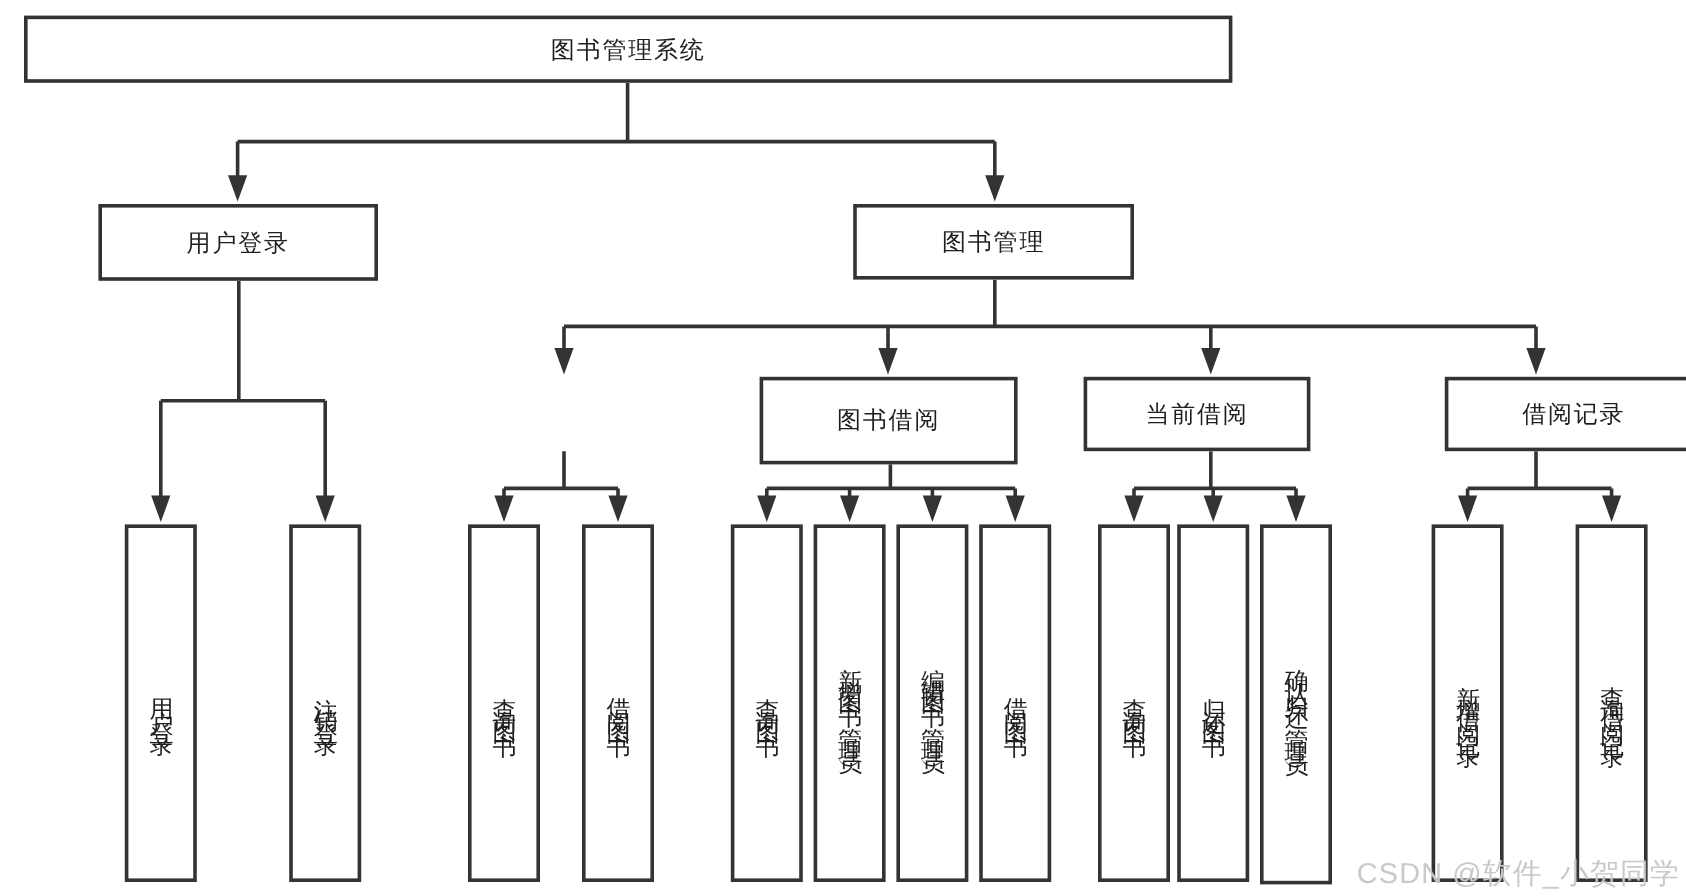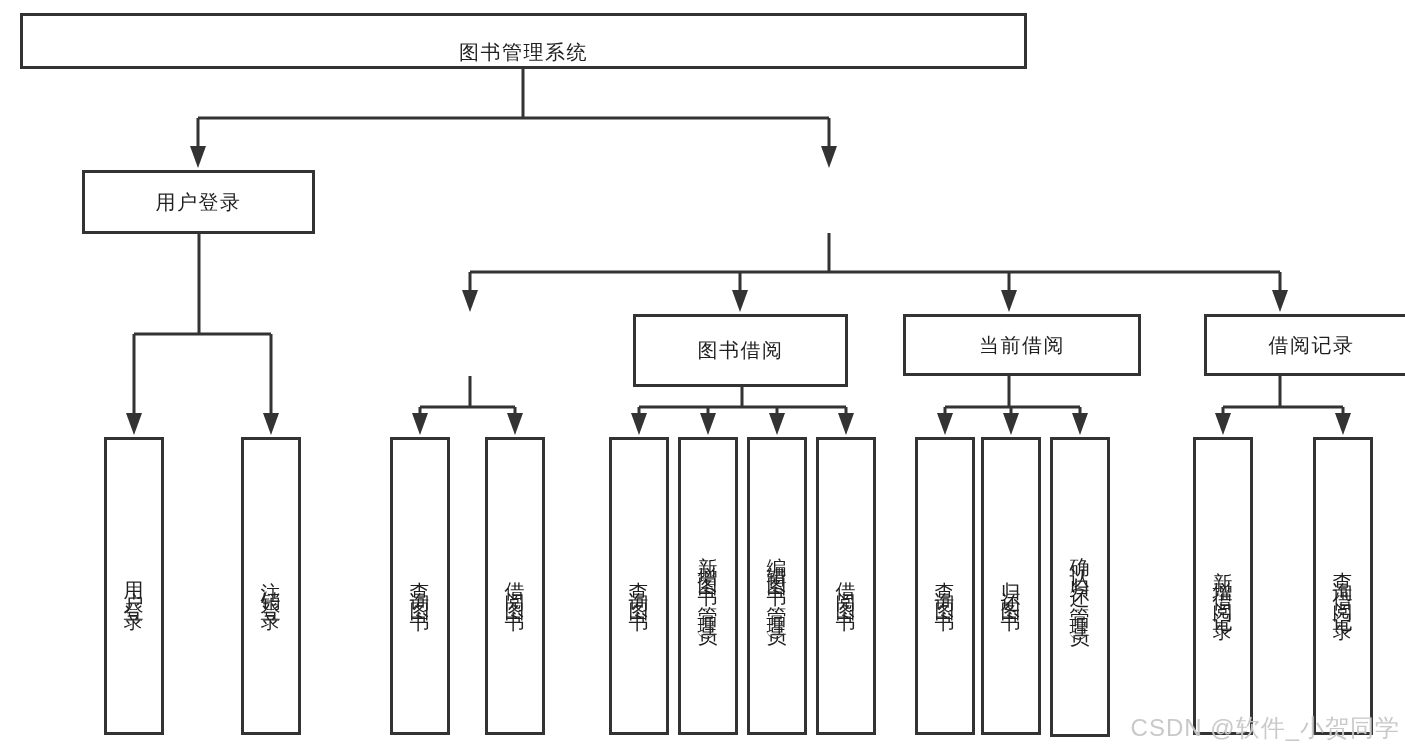--- a/index.html
+++ b/index.html
@@ -100,32 +100,35 @@
       <polygon points="769,413 785,413 777,435"></polygon>
       <polygon points="838,413 854,413 846,435"></polygon>
       <polygon points="937,413 953,413 945,435"></polygon>
       <polygon points="1003,413 1019,413 1011,435"></polygon>
       <polygon points="1072,413 1088,413 1080,435"></polygon>
       <polygon points="1215,413 1231,413 1223,435"></polygon>
       <polygon points="1335,413 1351,413 1343,435"></polygon>
     </g>
   </svg>
 
-  <div class="box" style="left:20px; top:13px; width:1007px; height:56px;align-items:flex-end;">
+  <div class="box" style="left:20px; top:13px; width:1007px; height:56px;">
     <span class="h-label">图书管理系统</span>
   </div>
 
   <div class="box" style="left:82px; top:170px; width:233px; height:64px;">
     <span class="h-label">用户登录</span>
   </div>
+  <div class="box" style="left:711px; top:170px; width:234px; height:63px;">
+    <span class="h-label">图书管理</span>
+  </div>
 
   <div class="box" style="left:633px; top:314px; width:215px; height:73px;">
     <span class="h-label">图书借阅</span>
   </div>
-  <div class="box" style="left:903px; top:314px; width:238px; height:62px;">
+  <div class="box" style="left:903px; top:314px; width:189px; height:62px;">
     <span class="h-label">当前借阅</span>
   </div>
   <div class="box" style="left:1204px; top:314px; width:215px; height:62px;">
     <span class="h-label">借阅记录</span>
   </div>
 
   <div class="box leaf" style="left:104px; top:437px; width:60px; height:298px;">
     <span class="v-label">用户登录</span>
   </div>
   <div class="box leaf" style="left:241px; top:437px; width:60px; height:298px;">

